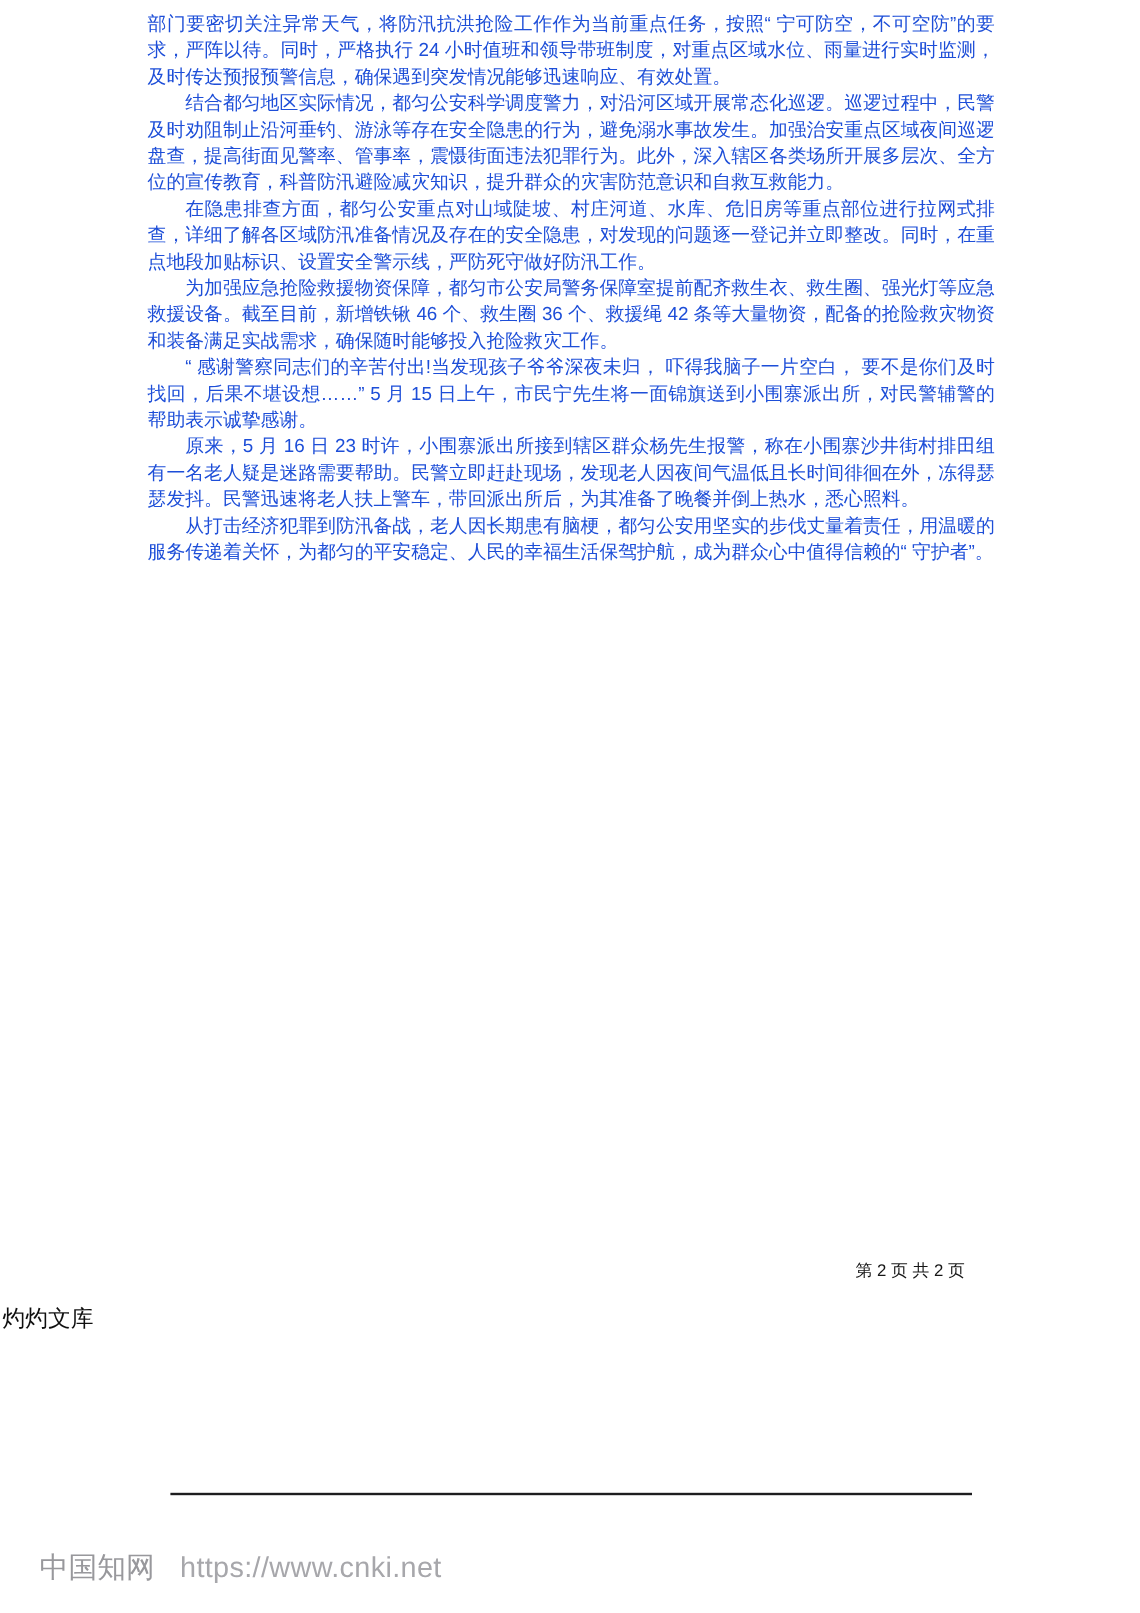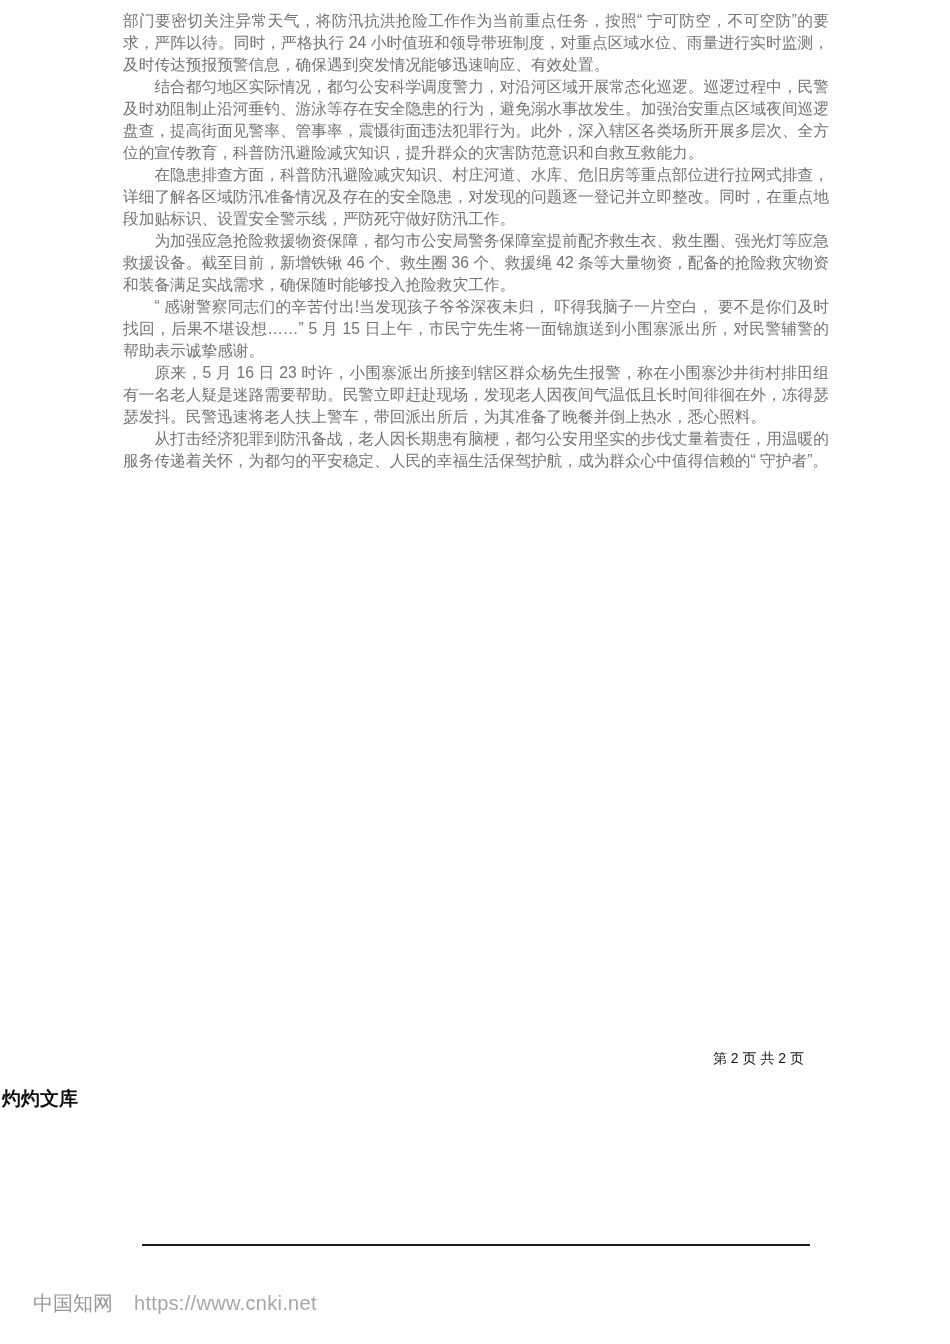--- a/index.html
+++ b/index.html
@@ -12,78 +12,77 @@
     font-family: "Liberation Sans", sans-serif;
   }
   .doc-body {
     position: absolute;
     left: 123px;
     top: 10px;
     width: 706px;
     font-size: 15.7px;
     line-height: 22px;
     text-align: justify;
-    color: #737373;
+    color: #1d4ed8;
   }
   .para { margin: 0; }
   .para.indent { text-indent: 2em; }
   .page-indicator {
     position: absolute;
     left: 123px;
     top: 1050px;
     width: 681px;
     text-align: right;
     font-size: 14px;
     color: #161616;
     white-space: pre;
   }
   .watermark {
     position: absolute;
     left: 2px;
     top: 1086px;
     font-size: 19px;
     color: #0f0f0f;
-    font-weight: bold;
   }
   .divider {
     position: absolute;
     left: 142px;
     top: 1244px;
     width: 668px;
     height: 2px;
     background: #1d1d1f;
   }
   .site-footer {
     position: absolute;
     left: 33px;
     top: 1290px;
     display: flex;
     align-items: baseline;
-    font-size: 20px;
+    font-size: 24px;
   }
   .site-footer .brand {
     color: #98989c;
     margin-right: 21px;
   }
   .site-footer .url {
     color: #a7a7ab;
     text-decoration: none;
     letter-spacing: 0.3px;
     text-align: center;
   }
 </style>
 </head>
 <body>
 
 <div>
 
   <div class="doc-body">
       <p class="para">部门要密切关注异常天气，将防汛抗洪抢险工作作为当前重点任务，按照“ 宁可防空，不可空防”的要求，严阵以待。同时，严格执行 24 小时值班和领导带班制度，对重点区域水位、雨量进行实时监测，及时传达预报预警信息，确保遇到突发情况能够迅速响应、有效处置。</p>
       <p class="para indent">结合都匀地区实际情况，都匀公安科学调度警力，对沿河区域开展常态化巡逻。巡逻过程中，民警及时劝阻制止沿河垂钓、游泳等存在安全隐患的行为，避免溺水事故发生。加强治安重点区域夜间巡逻盘查，提高街面见警率、管事率，震慑街面违法犯罪行为。此外，深入辖区各类场所开展多层次、全方位的宣传教育，科普防汛避险减灾知识，提升群众的灾害防范意识和自救互救能力。</p>
-      <p class="para indent">在隐患排查方面，科普防汛避险减灾知识、村庄河道、水库、危旧房等重点部位进行拉网式排查，详细了解各区域防汛准备情况及存在的安全隐患，对发现的问题逐一登记并立即整改。同时，在重点地段加贴标识、设置安全警示线，严防死守做好防汛工作。</p>
+      <p class="para indent">在隐患排查方面，都匀公安重点对山域陡坡、村庄河道、水库、危旧房等重点部位进行拉网式排查，详细了解各区域防汛准备情况及存在的安全隐患，对发现的问题逐一登记并立即整改。同时，在重点地段加贴标识、设置安全警示线，严防死守做好防汛工作。</p>
       <p class="para indent">为加强应急抢险救援物资保障，都匀市公安局警务保障室提前配齐救生衣、救生圈、强光灯等应急救援设备。截至目前，新增铁锹 46 个、救生圈 36 个、救援绳 42 条等大量物资，配备的抢险救灾物资和装备满足实战需求，确保随时能够投入抢险救灾工作。</p>
       <p class="para indent">“ 感谢警察同志们的辛苦付出!当发现孩子爷爷深夜未归， 吓得我脑子一片空白， 要不是你们及时找回，后果不堪设想……” 5 月 15 日上午，市民宁先生将一面锦旗送到小围寨派出所，对民警辅警的帮助表示诚挚感谢。</p>
       <p class="para indent">原来，5 月 16 日 23 时许，小围寨派出所接到辖区群众杨先生报警，称在小围寨沙井街村排田组有一名老人疑是迷路需要帮助。民警立即赶赴现场，发现老人因夜间气温低且长时间徘徊在外，冻得瑟瑟发抖。民警迅速将老人扶上警车，带回派出所后，为其准备了晚餐并倒上热水，悉心照料。</p>
       <p class="para indent">从打击经济犯罪到防汛备战，老人因长期患有脑梗，都匀公安用坚实的步伐丈量着责任，用温暖的服务传递着关怀，为都匀的平安稳定、人民的幸福生活保驾护航，成为群众心中值得信赖的“ 守护者”。</p>
     </div>
 
   <div class="page-indicator">第 2 页 共 2 页</div>
 
   <div class="watermark">灼灼文库</div>
 

